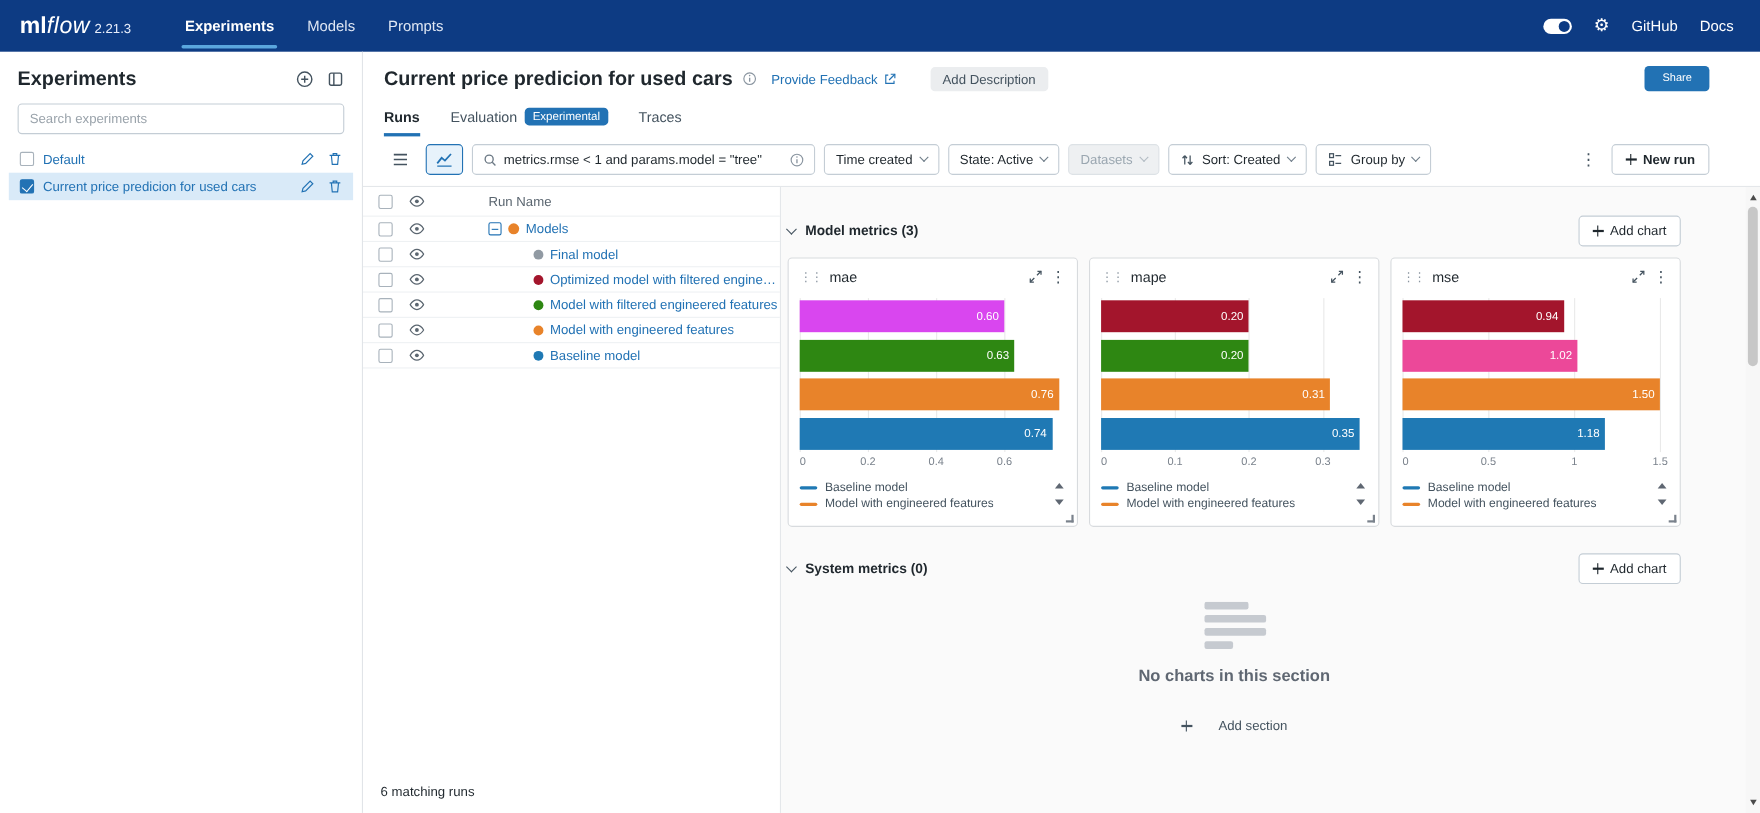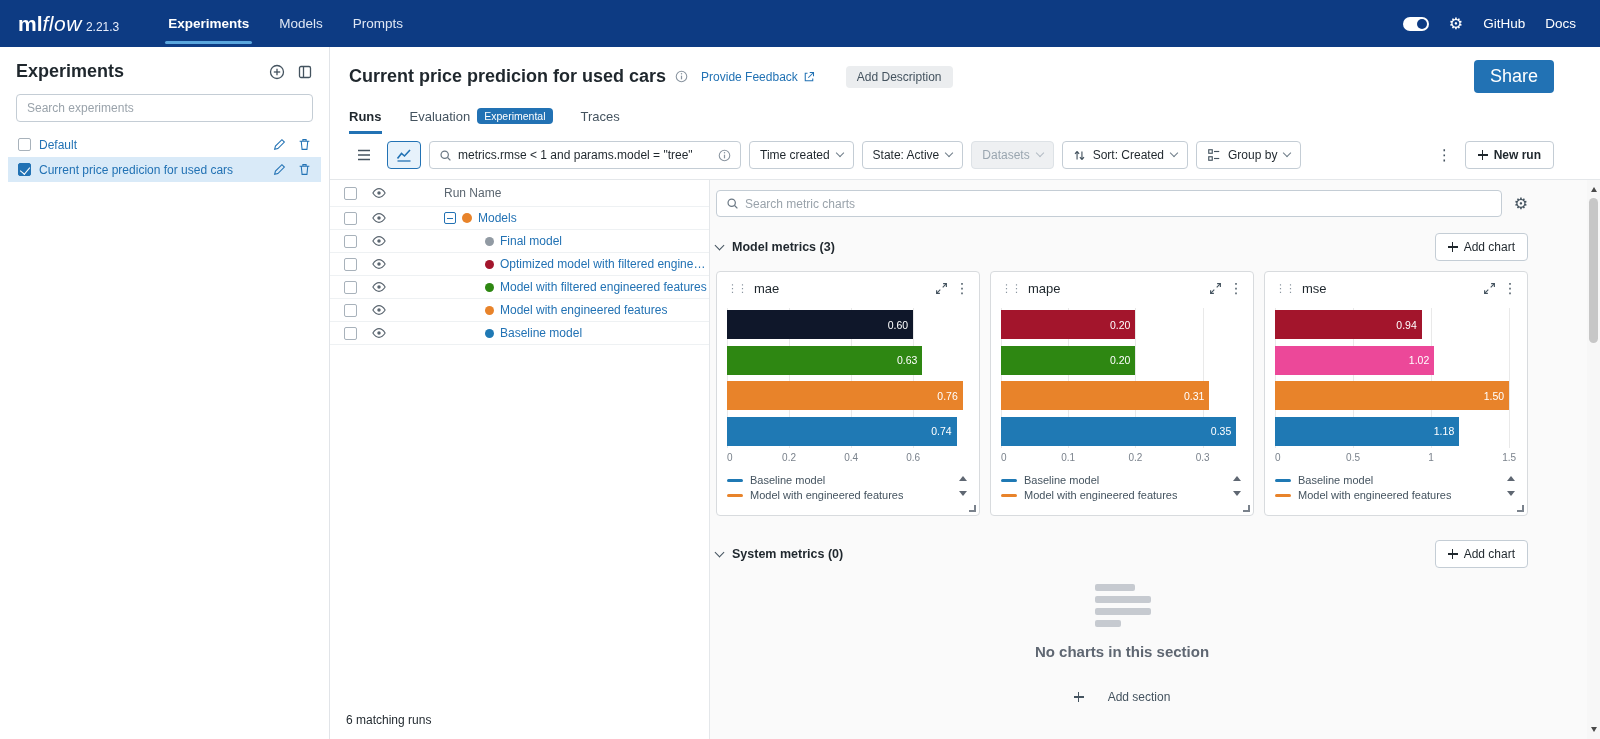--- a/index.html
+++ b/index.html
@@ -44,21 +44,21 @@
   .exp-actions { display:flex; gap:12px; align-items:center; }
   .exp-actions span { display:flex; cursor:pointer; }
 
   
   .main { flex:1; display:flex; flex-direction:column; min-width:0; }
   .main-header { display:flex; align-items:center; gap:9px; padding:13px 46px 0 19px; }
   .page-title { font-size:18px; font-weight:700; }
   .info-icon { display:flex; }
   .feedback-link { display:flex; align-items:center; gap:5px; color:#2272b4; font-size:12px; cursor:pointer; margin-left:4px; }
   .add-desc-btn { margin-left:22px; background:#ebedef; border-radius:4px; padding:4px 11px; font-size:12px; color:#44535f; cursor:pointer; }
-  .share-btn { margin-left:auto; background:#2272b4; color:#fff; font-size:18px; padding:6px 16px; border-radius:4px; border:none; cursor:pointer; font-family:inherit;text-align:right; }
+  .share-btn { margin-left:auto; background:#2272b4; color:#fff; font-size:10px; padding:6px 16px; border-radius:4px; border:none; cursor:pointer; font-family:inherit;text-align:right; }
 
   .view-tabs { display:flex; gap:28px; align-items:flex-end; padding:0 19px; margin-top:15px; }
   .view-tab { display:flex; align-items:center; gap:7px; font-size:13px; color:#44535f; padding-bottom:7px; border-bottom:3px solid transparent; cursor:pointer; }
   .view-tab.active { color:#1f272d; font-weight:700; border-bottom-color:#2272b4; }
   .badge { background:#2272b4; color:#fff; font-size:10.5px; padding:2px 7px; border-radius:4px; font-weight:400; }
 
   .toolbar { display:flex; align-items:center; gap:8px; padding:0 46px 0 19px; margin-top:7px; }
   .tool-icon-btn { width:30px; height:28px; display:flex; align-items:center; justify-content:center; border-radius:4px; cursor:pointer; }
   .chart-view-btn { width:34px; height:28px; border:1px solid #2272b4; background:#e7f2fb; border-radius:4px; display:flex; align-items:center; justify-content:center; cursor:pointer; }
   .query-box { width:312px; height:28px; border:1px solid #c4cdd5; border-radius:4px; display:flex; align-items:center; gap:6px; padding:0 9px; background:#fff; }
@@ -454,30 +454,20 @@
               <span class="run-link">Baseline model</span>
             </span>
           </div>
 
           <div class="runs-spacer"></div>
           <div class="runs-footer">6 matching runs</div>
         </div>
 
         <div class="charts-panel">
 
-          <div class="charts-search-row">
-            <div class="charts-search">
-              <svg width="13" height="13" viewBox="0 0 16 16">
-                  <circle cx="7" cy="7" r="4.5" fill="none" stroke="#6b7884" stroke-width="1.5"></circle>
-                  <line x1="10.5" y1="10.5" x2="14" y2="14" stroke="#6b7884" stroke-width="1.5"></line>
-                </svg>
-              <input type="text" placeholder="Search metric charts" style="">
-            </div>
-            <span class="panel-gear"></span>
-          </div>
 
           <div class="section-header">
             <span class="section-chev"></span>
             <span class="section-title">Model metrics (3)</span>
             <button class="btn-outline add-chart-btn">
               <span class="plus-glyph"></span>
               <span>Add chart</span>
             </button>
           </div>
 
@@ -495,21 +485,21 @@
                         <path d="M14 2L9.5 6.5"></path>
                         <path d="M2 14l4.5-4.5"></path>
                       </g>
                     </svg>
                   </span>
                 <span class="card-kebab"></span>
               </div>
               <div class="plot">
                   <div class="bars">
                     <div class="bar-row">
-                      <div class="bar" style="width: 76.9231%; background: #0f172a; text-align: center;">
+                      <div class="bar" style="width: 76.9231%; background: #d946ef; text-align: center;">
                         <span class="bar-label">0.60</span>
                       </div>
                     </div>
                     <div class="bar-row">
                       <div class="bar" style="width: 80.7692%; background: rgb(46, 135, 18);">
                         <span class="bar-label">0.63</span>
                       </div>
                     </div>
                     <div class="bar-row">
                       <div class="bar" style="width: 97.4359%; background: rgb(232, 131, 42);">

